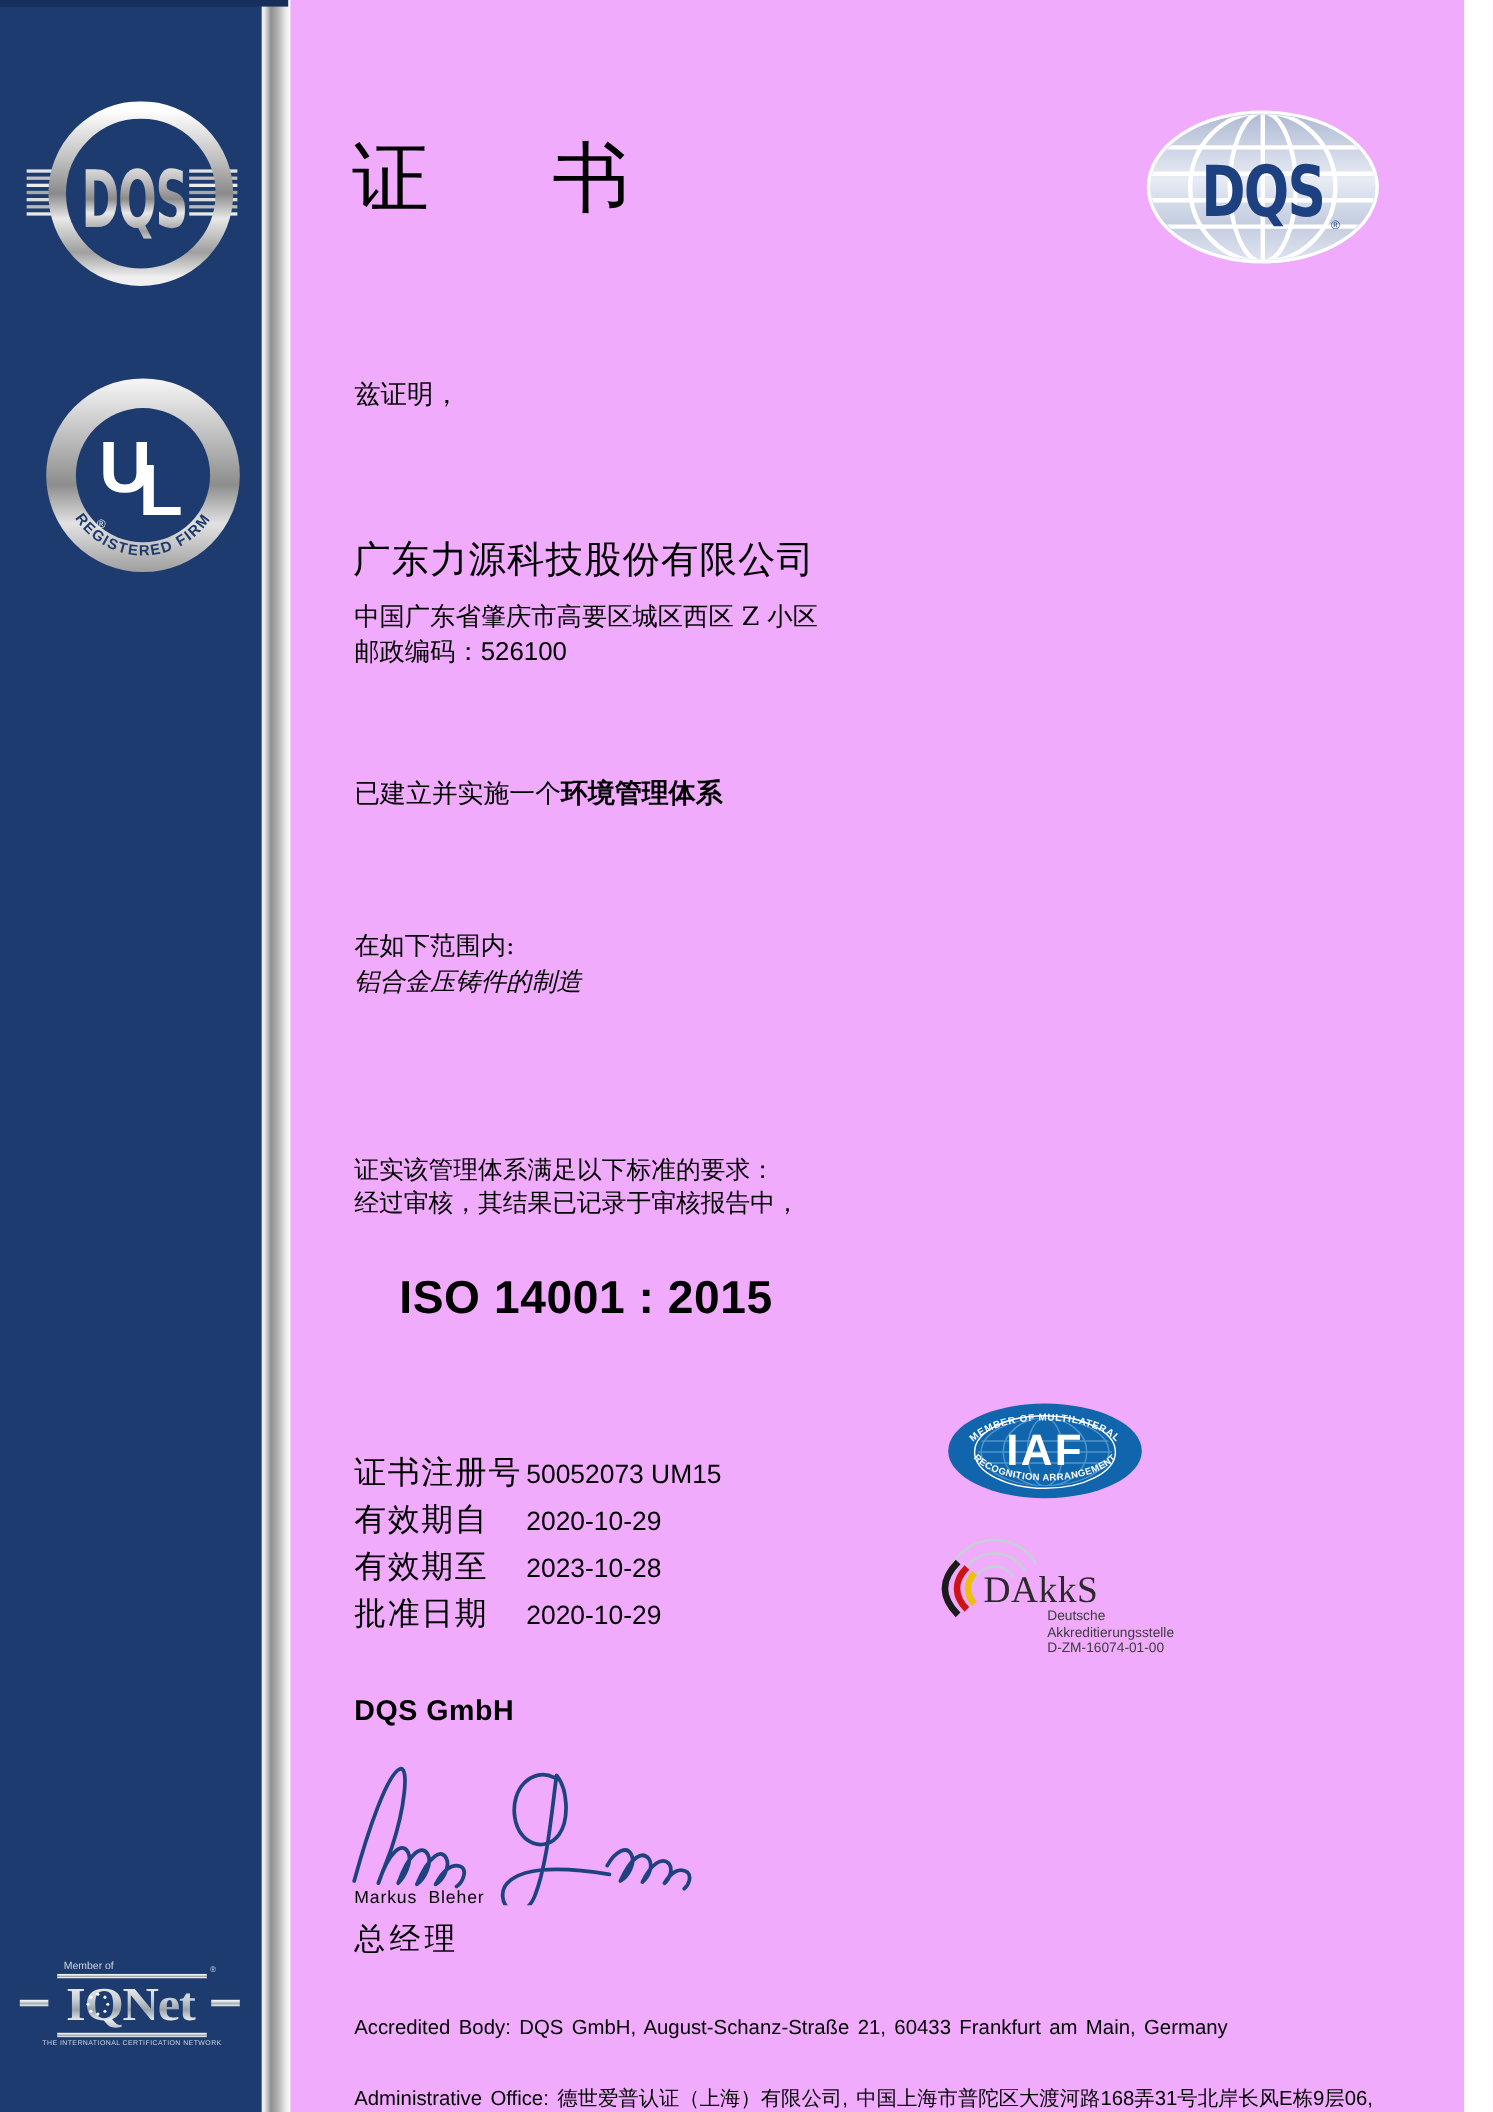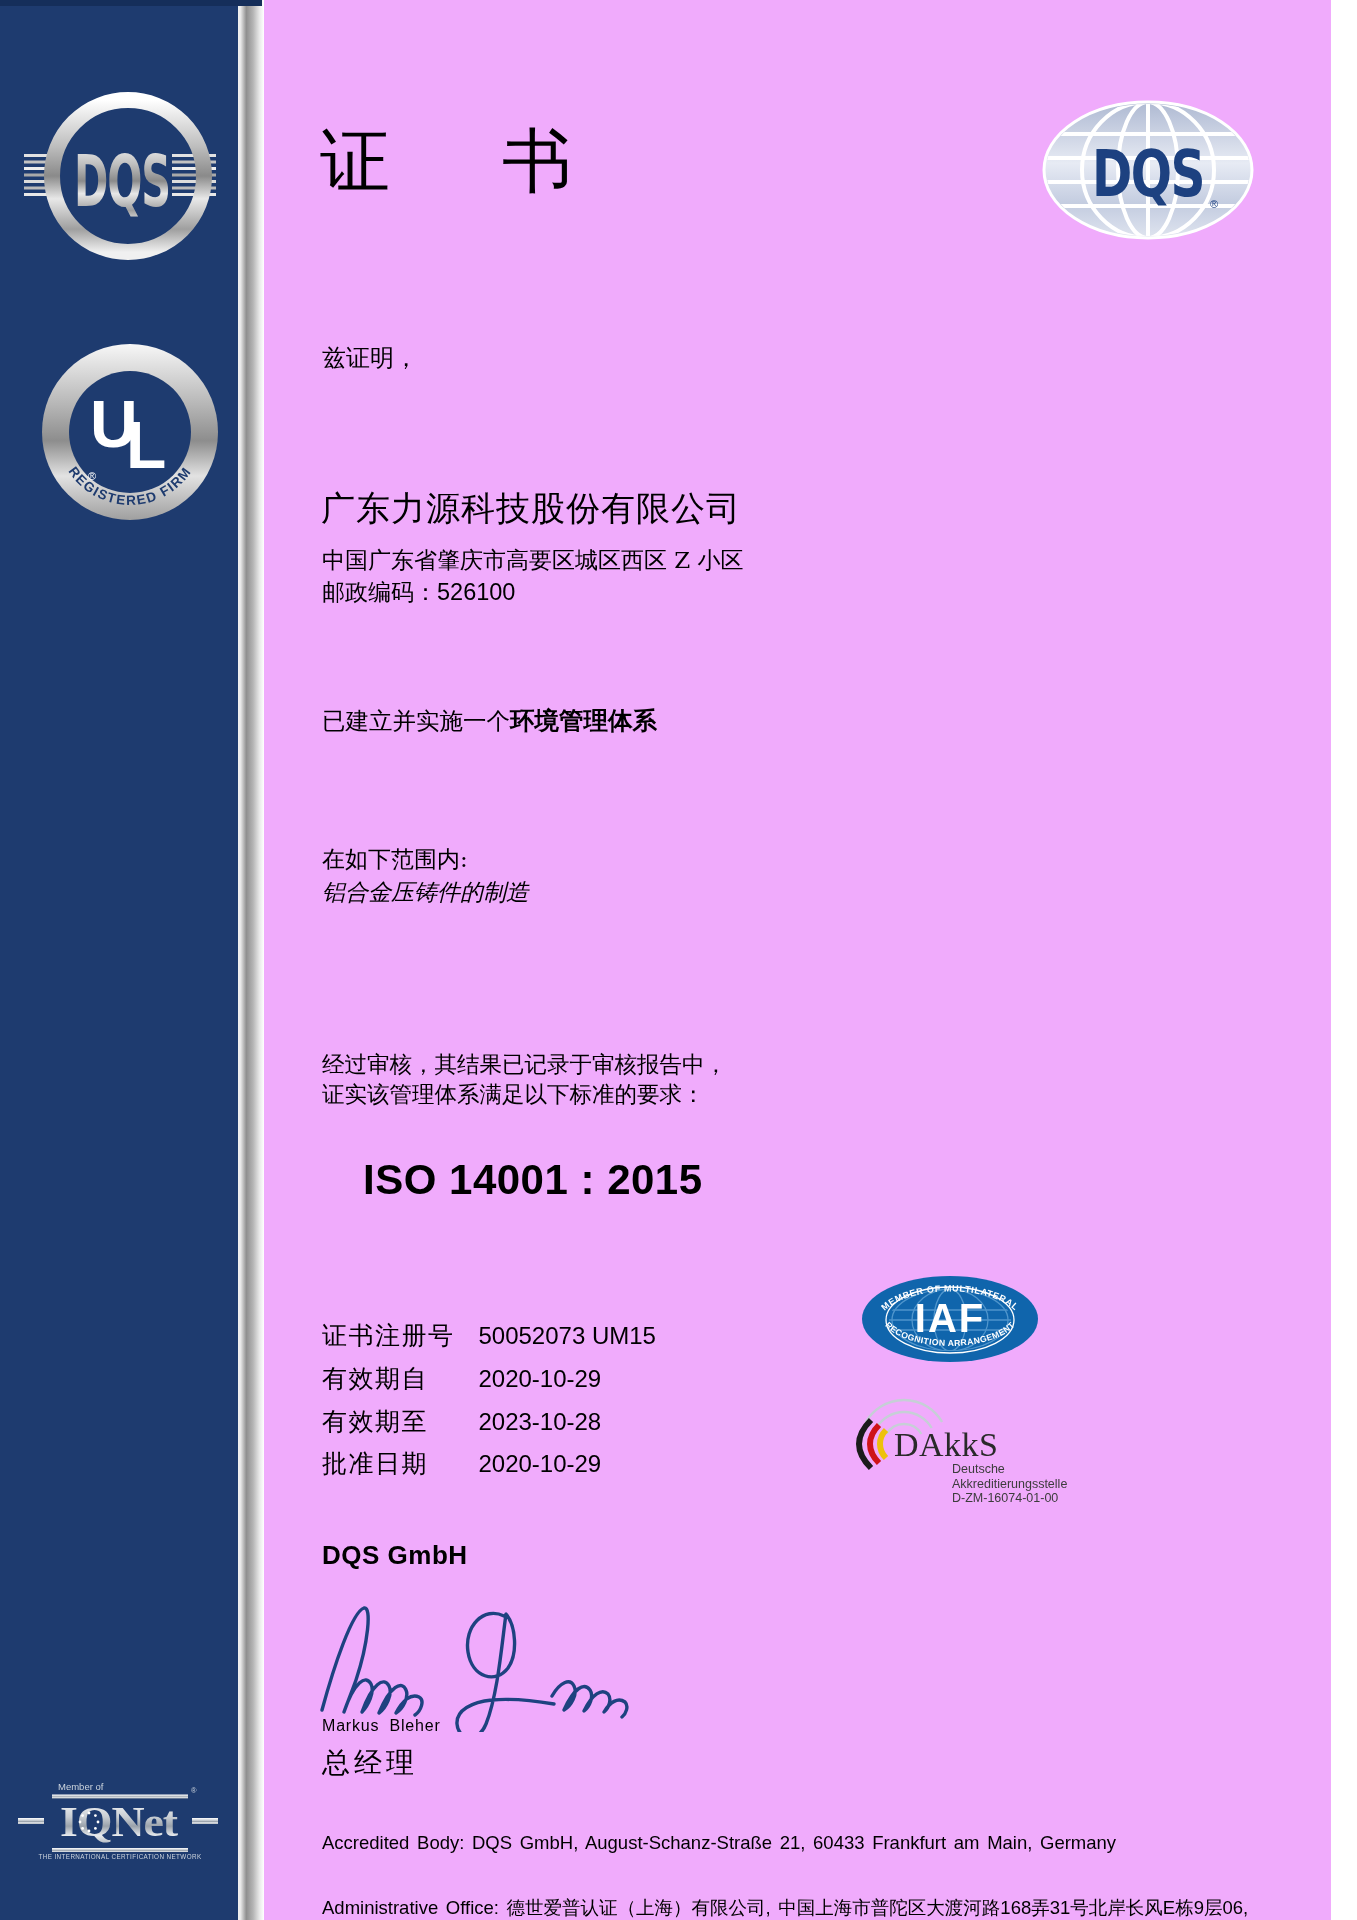--- a/index.html
+++ b/index.html
@@ -21,21 +21,21 @@
   .postal{left:322px;top:577px;font-size:23px;}
   .postal .code{font-family:"Liberation Sans","DejaVu Sans",sans-serif;font-size:23.5px;}
   .statement{left:322px;top:704px;font-size:23.5px;}
   .statement .bold-seg{font-weight:bold;font-size:24.5px;}
   .scope-label{left:322px;top:844px;font-size:23px;}
   .scope-text{left:322px;top:877px;font-size:23px;font-style:italic;}
   .audit{left:322px;top:1049px;font-size:22.5px;line-height:30px;}
   .standard{left:319px;top:1156px;font-size:42px;font-weight:bold;letter-spacing:0.5px;margin-left:44px;}
 
   .detail-row{left:322px;height:30px;white-space:nowrap;}
-  .detail-label{display:inline-block;width:152px;font-size:25px;letter-spacing:1.5px;
+  .detail-label{display:inline-block;width:152px;font-size:29px;letter-spacing:1.5px;
       font-family:Liberation Sans, sans-serif;}
   .detail-value{font-size:24px;font-family:"Liberation Sans","DejaVu Sans",sans-serif;}
 
   .issuer{left:322px;top:1540px;font-size:26px;font-weight:bold;letter-spacing:0.5px;}
   .signer-name{left:322px;top:1717px;font-size:16px;word-spacing:5px;letter-spacing:0.8px;}
   .signer-title{left:322px;top:1744px;font-size:28px;letter-spacing:4px;}
   .footer{left:322px;top:1789px;font-size:18.5px;line-height:21.5px;word-spacing:2.5px;white-space:pre;}
 </style>
 </head>
 <body>
@@ -165,22 +165,22 @@
   <div class="abs company serif">广东力源科技股份有限公司</div>
   <div class="abs postal serif">
     <span>邮政编码：</span><span class="code">526100</span>
   </div>
   <div class="abs statement serif">
     <span>已建立并实施一个</span><span class="bold-seg">环境管理体系</span>
   </div>
   <div class="abs scope-label serif">在如下范围内:</div>
   <div class="abs scope-text serif">铝合金压铸件的制造</div>
   <div class="abs audit serif">
+    <div>证实该管理体系满足以下标准的要求：</div>
     <div>经过审核，其结果已记录于审核报告中，</div>
-    <div>证实该管理体系满足以下标准的要求：</div>
   </div>
   <div class="abs standard sans">ISO 14001 : 2015</div>
 
   <div class="abs detail-row" style="top:1319px">
     <span class="detail-label">证书注册号</span>
     <span class="detail-value">50052073 UM15</span>
   </div>
   <div class="abs detail-row" style="top:1362px">
     <span class="detail-label">有效期自</span>
     <span class="detail-value">2020-10-29</span>

